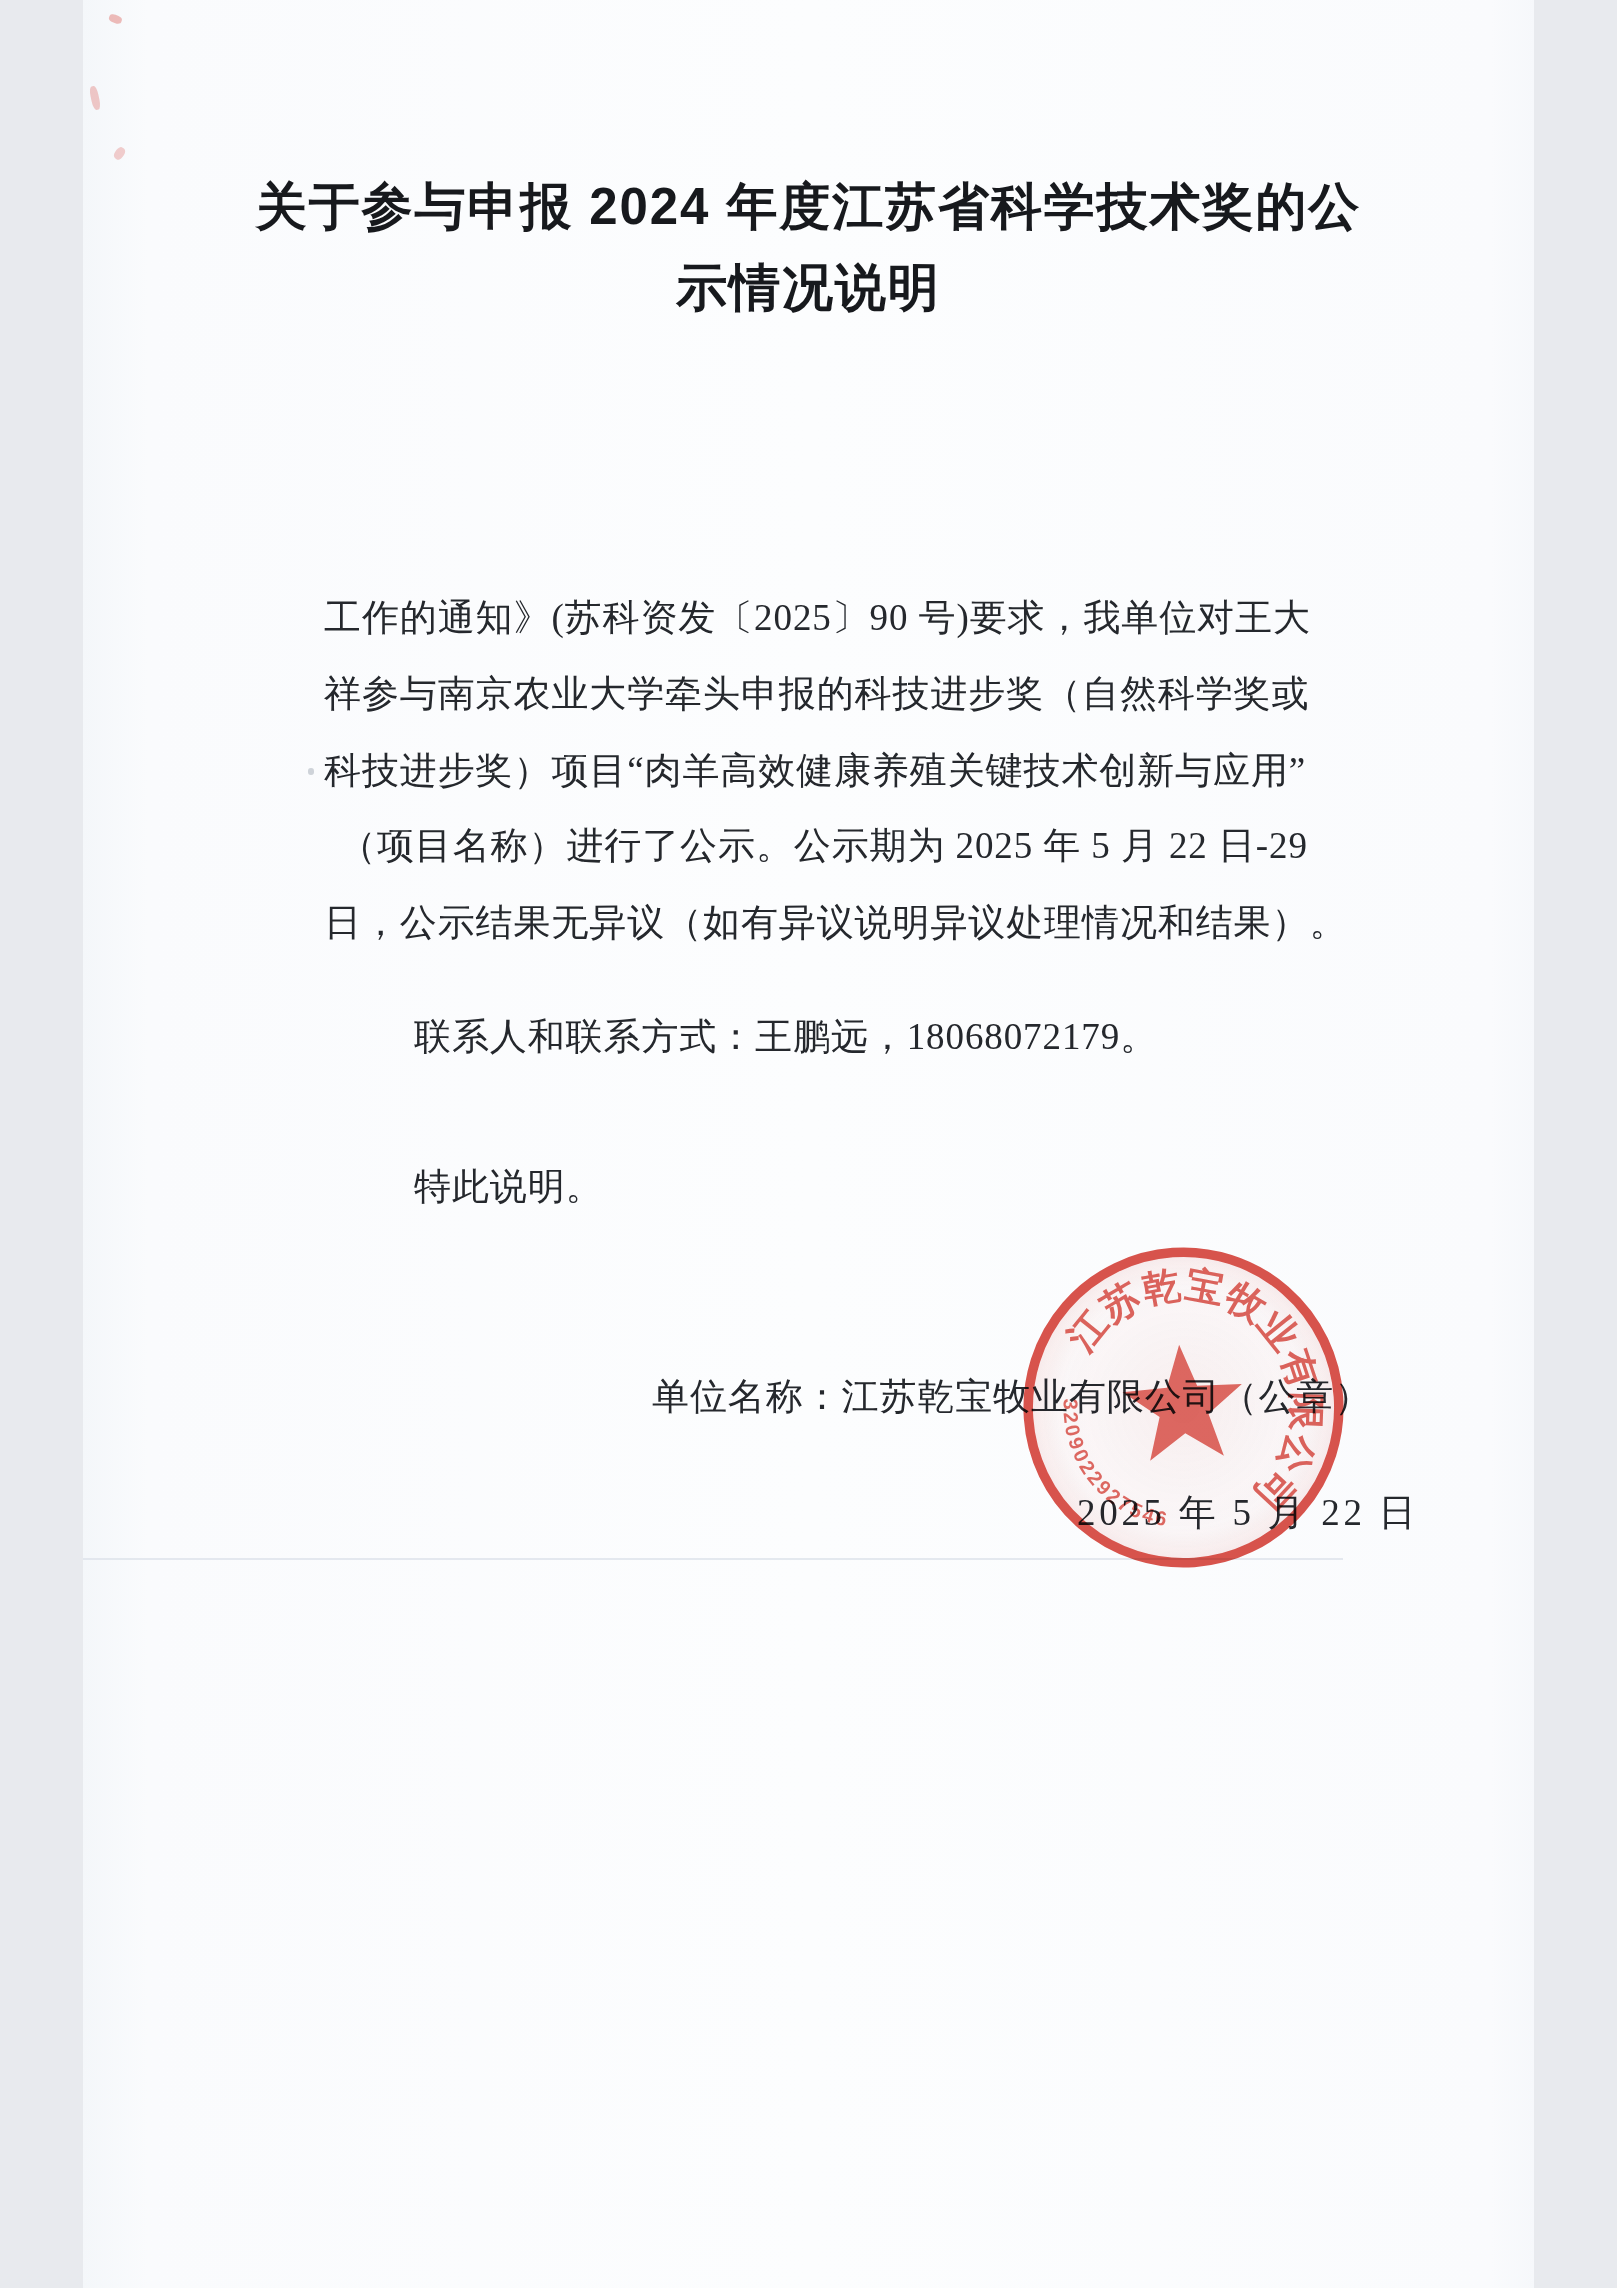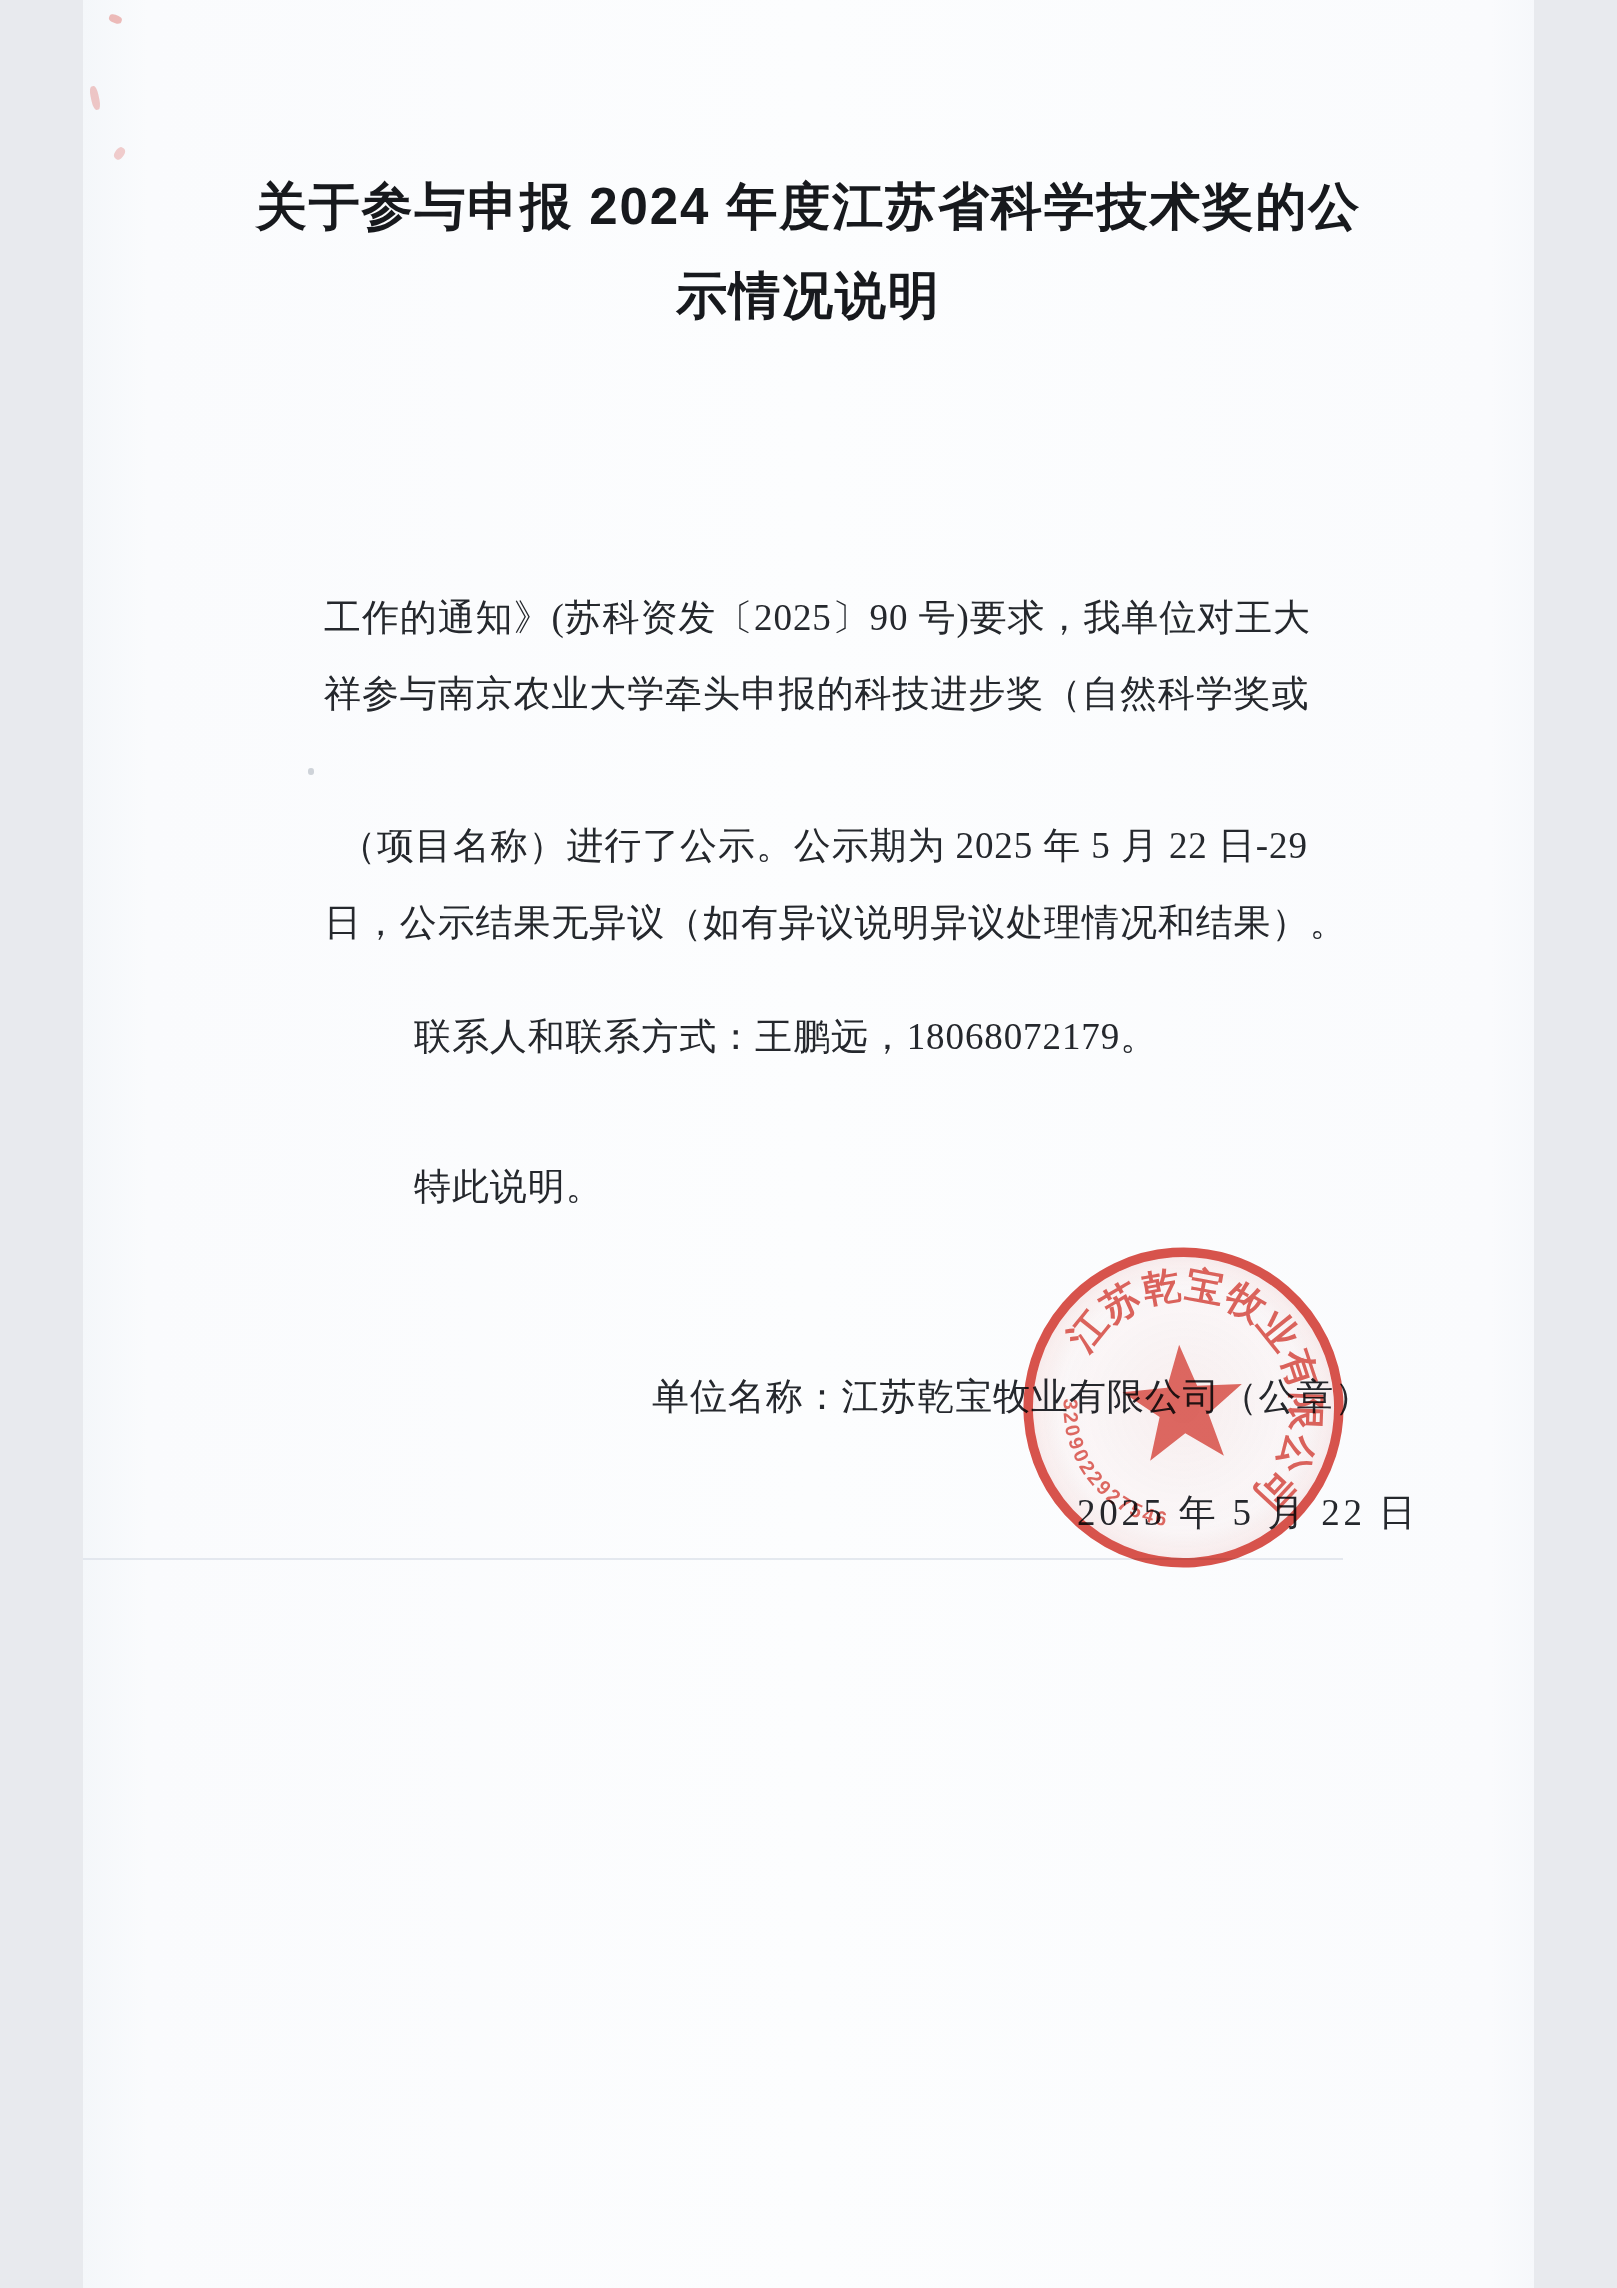--- a/index.html
+++ b/index.html
@@ -61,24 +61,25 @@
 
 <div class="page">
 
   <div class="red-mark m1"></div>
   <div class="red-mark m2"></div>
   <div class="red-mark m3"></div>
   <div class="speck gray"></div>
   <div class="scan-line"></div>
 
   <div class="title-line" style="top:173px;">关于参与申报 2024 年度江苏省科学技术奖的公</div>
-  <div class="title-line" style="top:262px;">示情况说明</div>
+  <div class="title-line" style="top:254px;">示情况说明</div>
 
   <div class="body-line" style="top:593px;left:241px;font-family:Liberation Serif, serif;">工作的通知》(苏科资发〔2025〕90 号)要求，我单位对王大</div>
   <div class="body-line" style="top:669px;left:241px;">祥参与南京农业大学牵头申报的科技进步奖（自然科学奖或</div>
+  <div class="body-line" style="top:746px;left:241px;">科技进步奖）项目“肉羊高效健康养殖关键技术创新与应用”</div>
   <div class="body-line" style="top:821px;left:235px;margin-left:21px;">（项目名称）进行了公示。公示期为 2025 年 5 月 22 日-29</div>
   <div class="body-line" style="top:898px;left:241px;text-align:center;">日，公示结果无异议（如有异议说明异议处理情况和结果）。</div>
 
   <div class="body-line" style="top:1012px;left:331px;">联系人和联系方式：王鹏远，18068072179。</div>
   <div class="body-line" style="top:1130px;left:331px;margin-top:32px;">特此说明。</div>
 
   <div class="body-line" style="top:1372px;left:569px;">单位名称：江苏乾宝牧业有限公司（公章）</div>
   <div class="body-line" style="top:1488px;left:994px;letter-spacing:3.7px;">2025 年 5 月 22 日</div>
 
   <div class="stamp-wrap">

